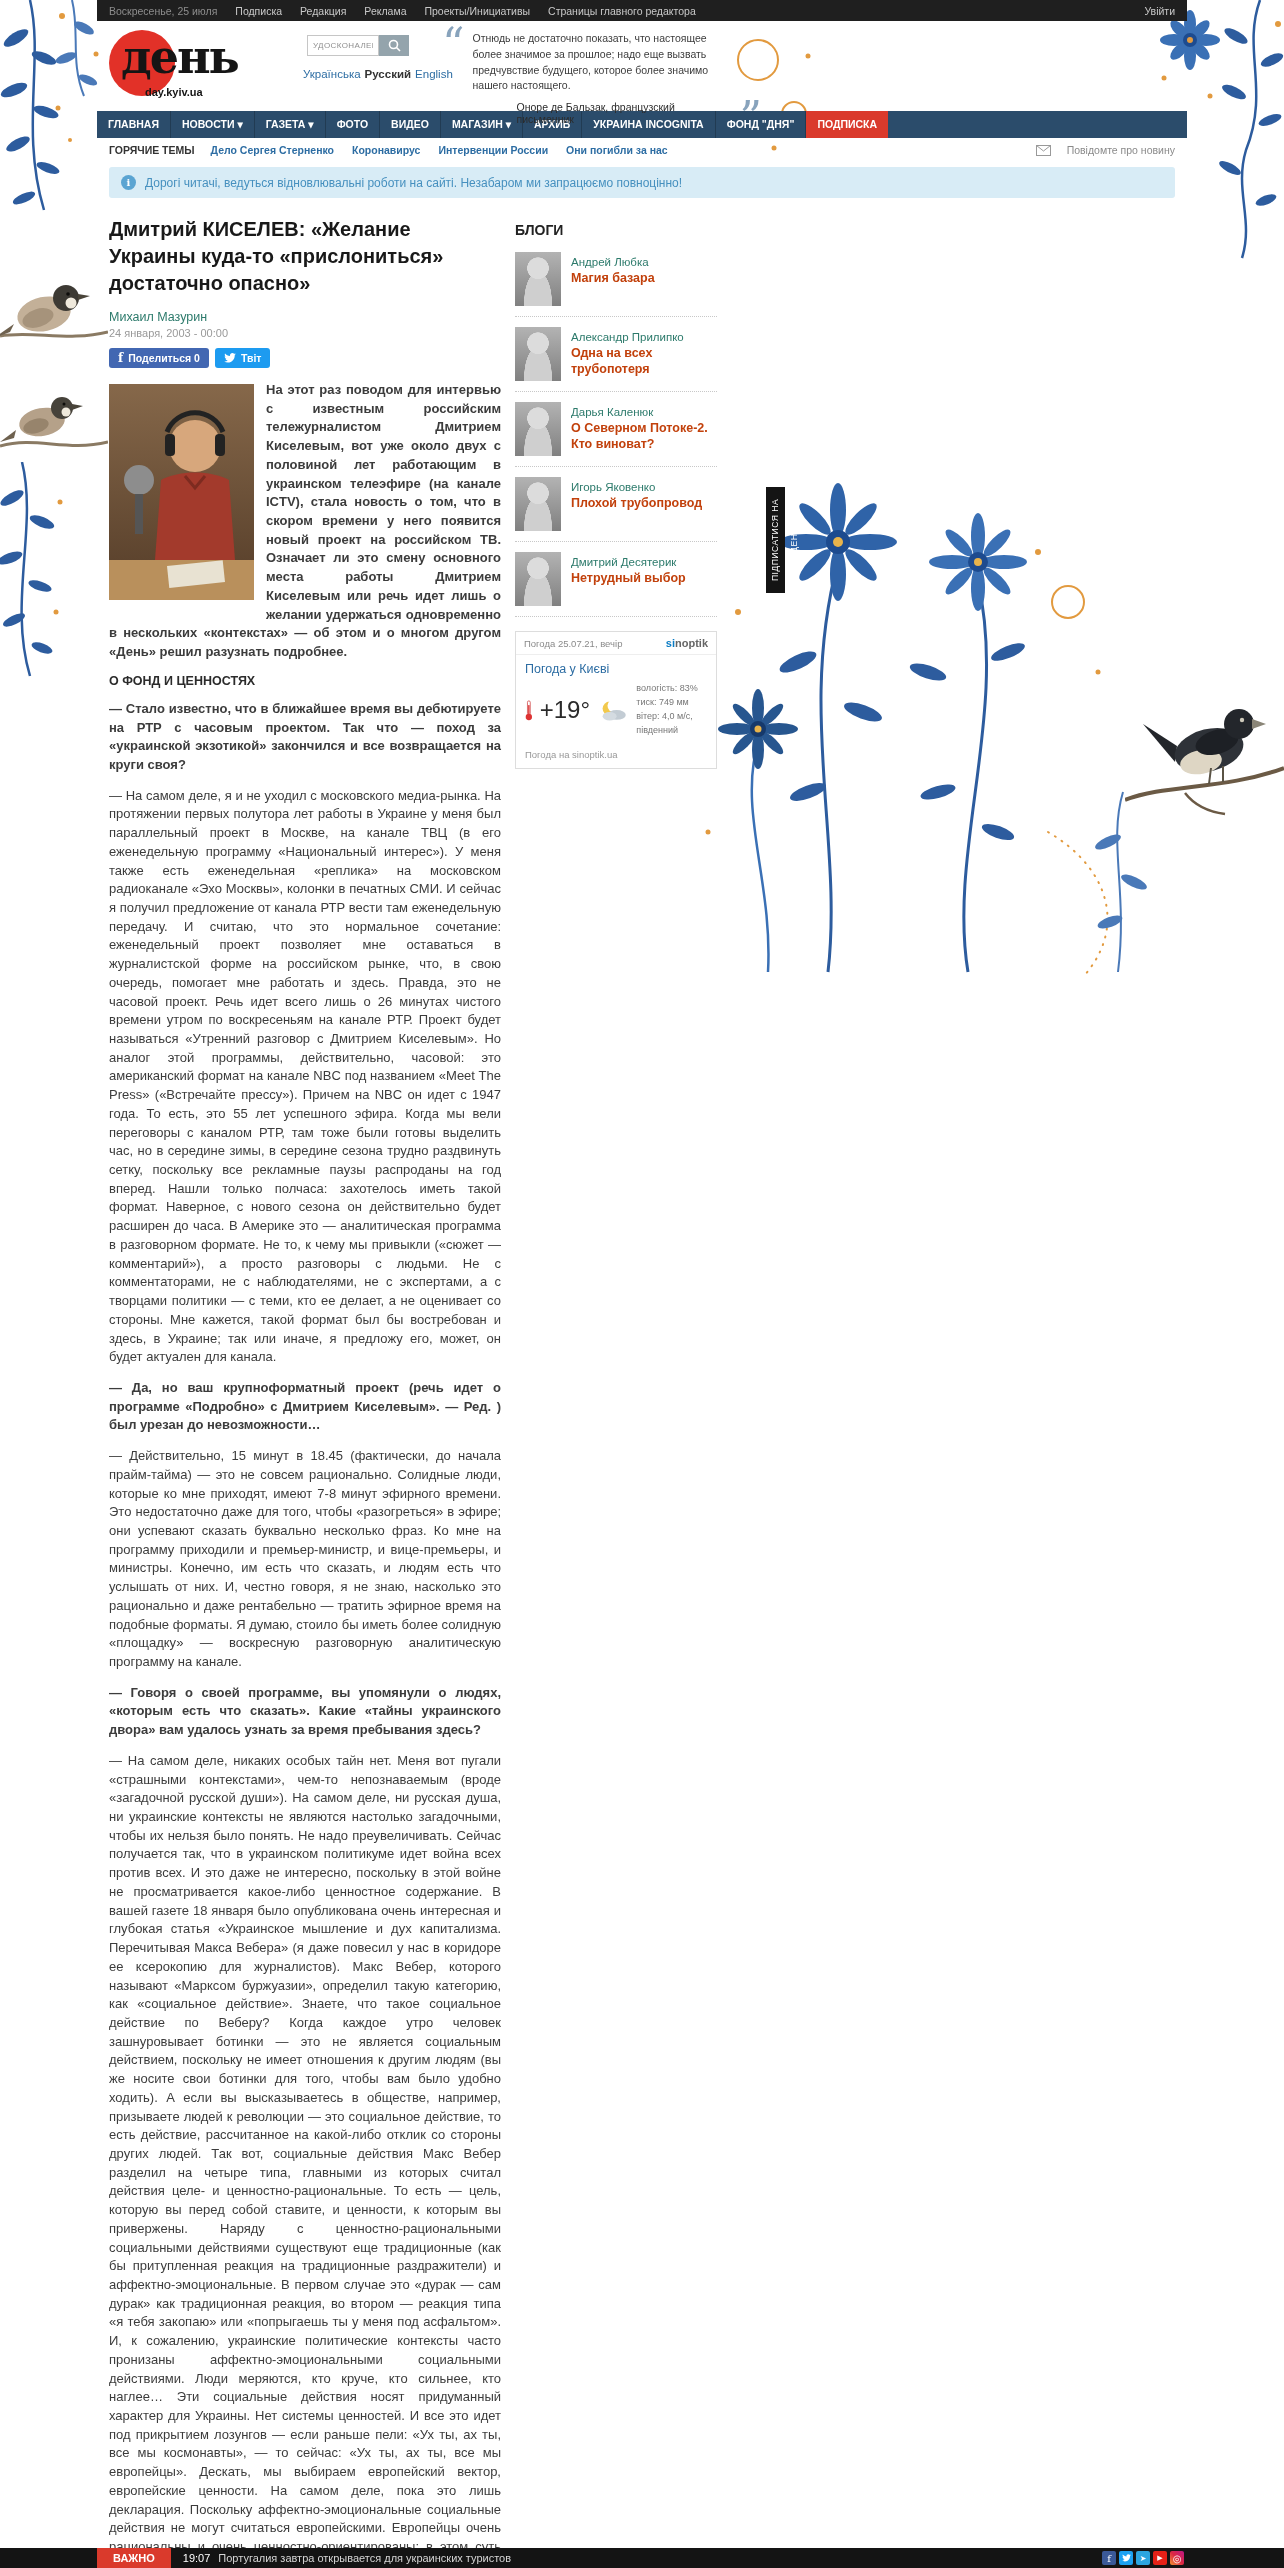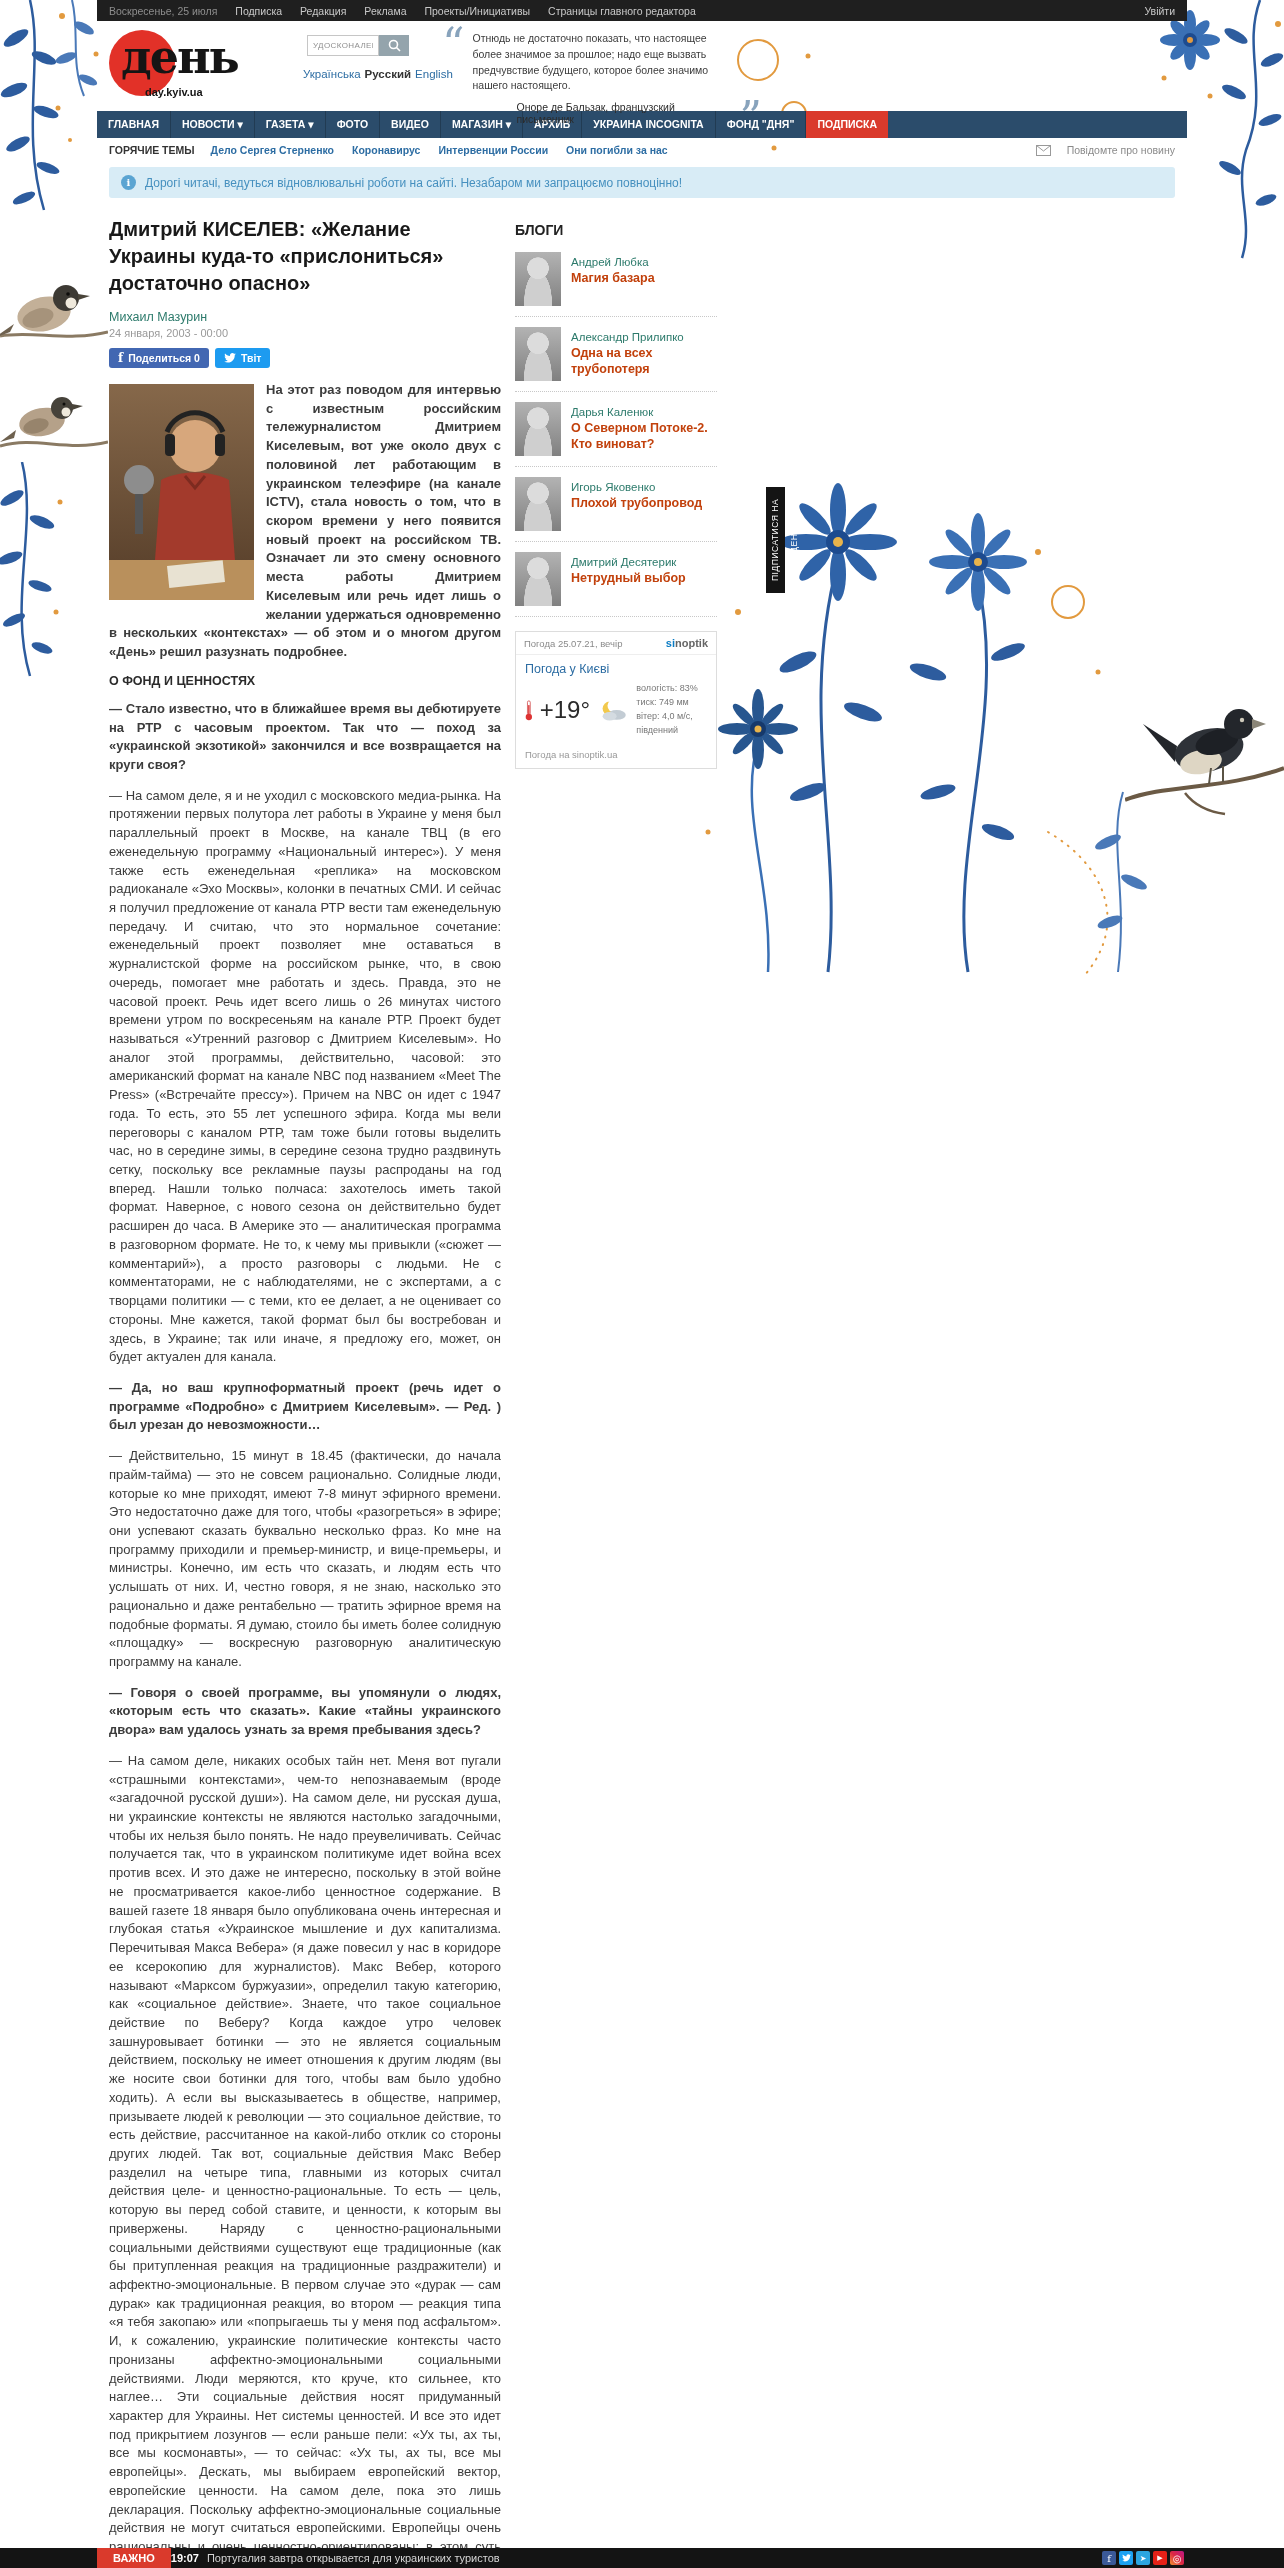--- a/index.html
+++ b/index.html
@@ -74,21 +74,21 @@
 .w-city{display:inline-block;padding:7px 9px 2px;color:#2d6da3;font-size:12.5px}
 .w-body{display:flex;align-items:center;padding:4px 9px 8px;gap:7px}
 .w-temp{font-size:24px;color:#2b2b2b}
 .w-stats{margin-left:auto;font-size:9px;color:#777;line-height:1.55;text-align:left}
 .w-foot{padding:3px 9px 8px;font-size:9.5px;color:#999}
 
 .vtab{position:absolute;z-index:3;left:766px;top:487px;width:19px;height:106px;background:#141414;color:#fff;writing-mode:vertical-rl;transform:rotate(180deg);font-size:8.5px;letter-spacing:.5px;text-align:center;line-height:19px;cursor:pointer}
 
 .ticker{position:fixed;left:0;right:0;bottom:0;z-index:10;height:20px;background:#141414;display:flex;align-items:center;font-size:11px}
 .tk-label{height:20px;line-height:20px;background:#da3a2c;color:#fff;font-weight:bold;padding:0 16px;margin-left:97px}
-.tk-time{color:#fff;font-weight:bold;margin:0 8px 0 0}
+.tk-time{color:#fff;font-weight:normal;margin:0 8px 0 12px}
 .tk-text{color:#d6d6d6}
 .tk-social{margin-left:auto;margin-right:100px;display:flex;gap:3px}
 .sic{width:14px;height:14px;border-radius:2px;display:flex;align-items:center;justify-content:center;color:#fff;font-size:8px}
 .sic.fb{background:#3b5998;font-family:"DejaVu Serif",serif;font-size:10px}
 .sic.tw{background:#1da1f2}
 .sic.tg{background:#2ca5e0}
 .sic.yt{background:#e62117;font-size:7px}
 .sic.ig{background:linear-gradient(45deg,#f09433,#dc2743,#bc1888);font-size:10px}
 </style>
 </head>

